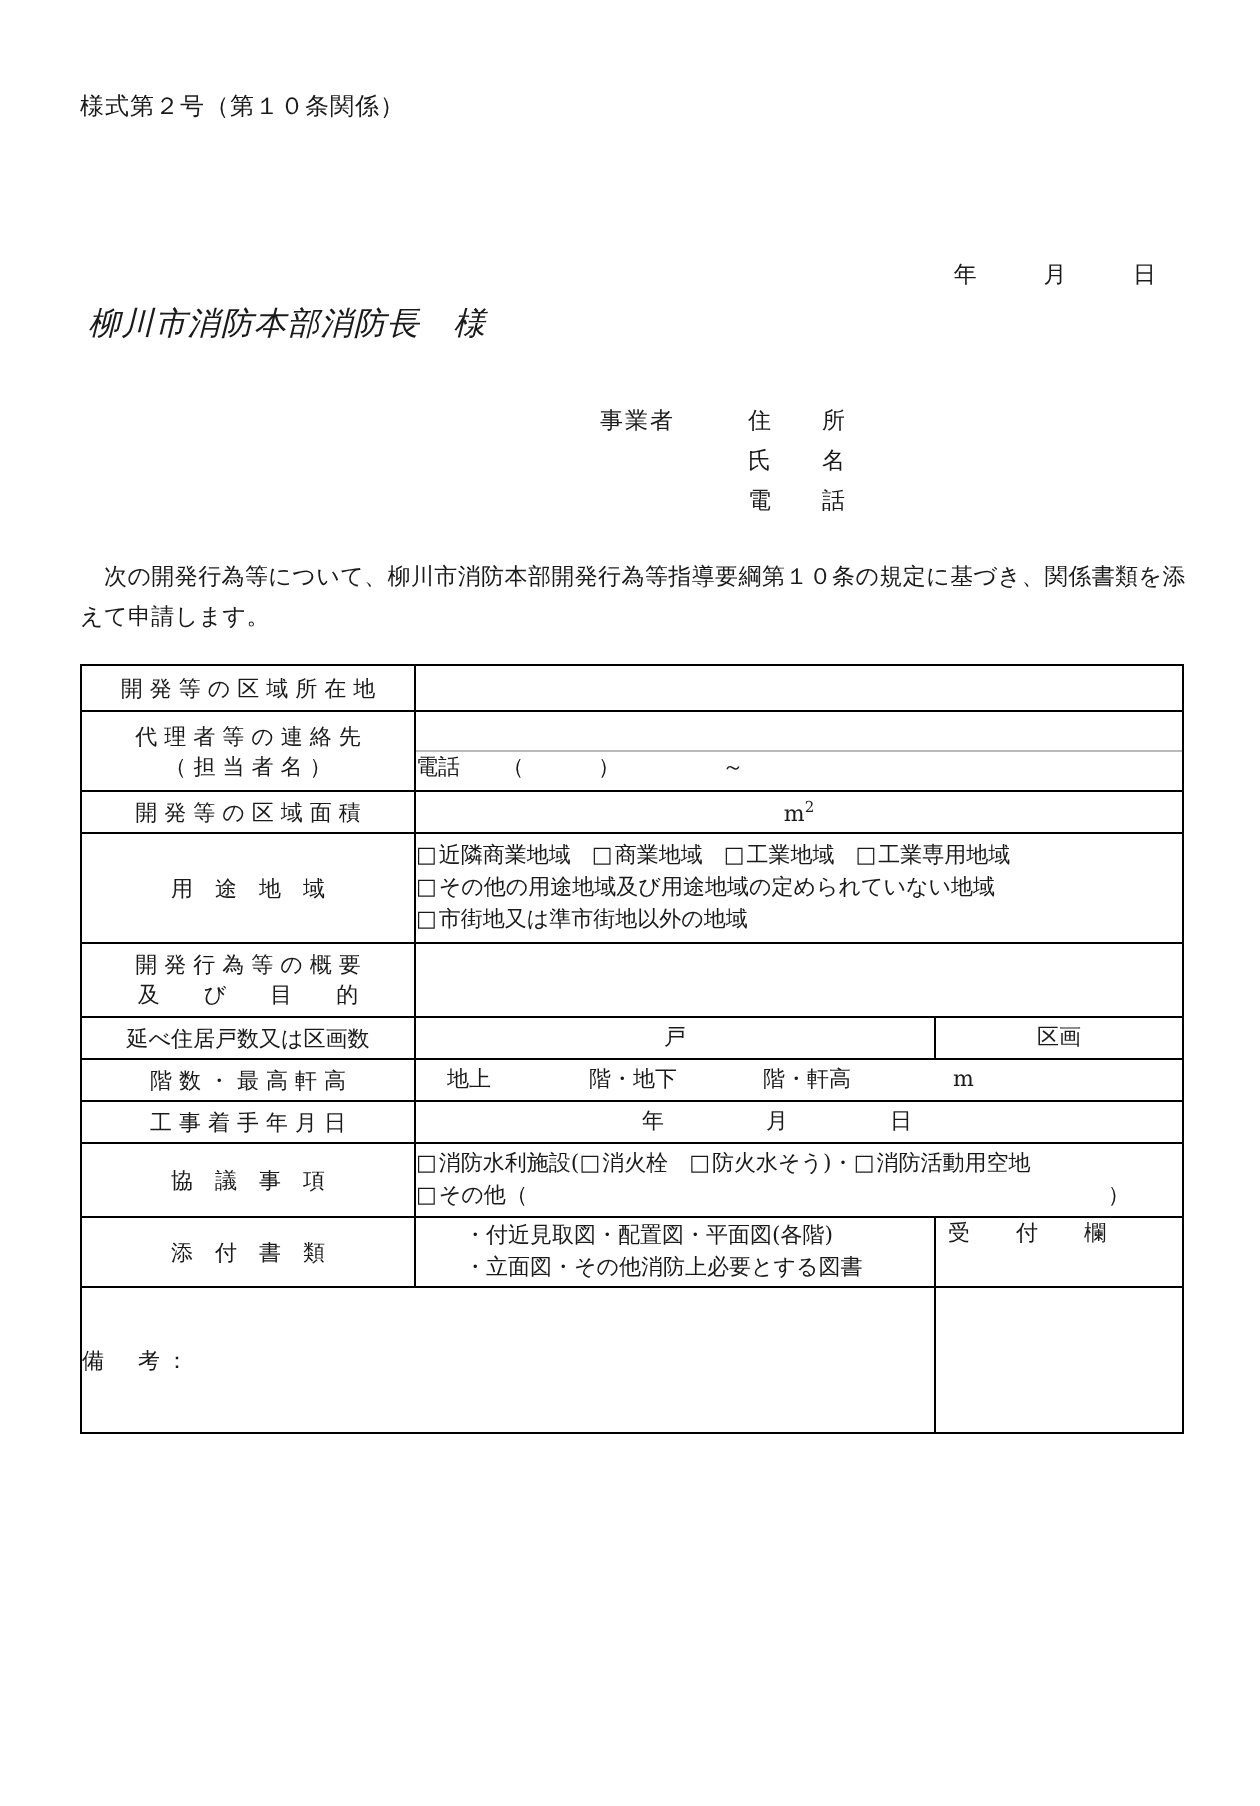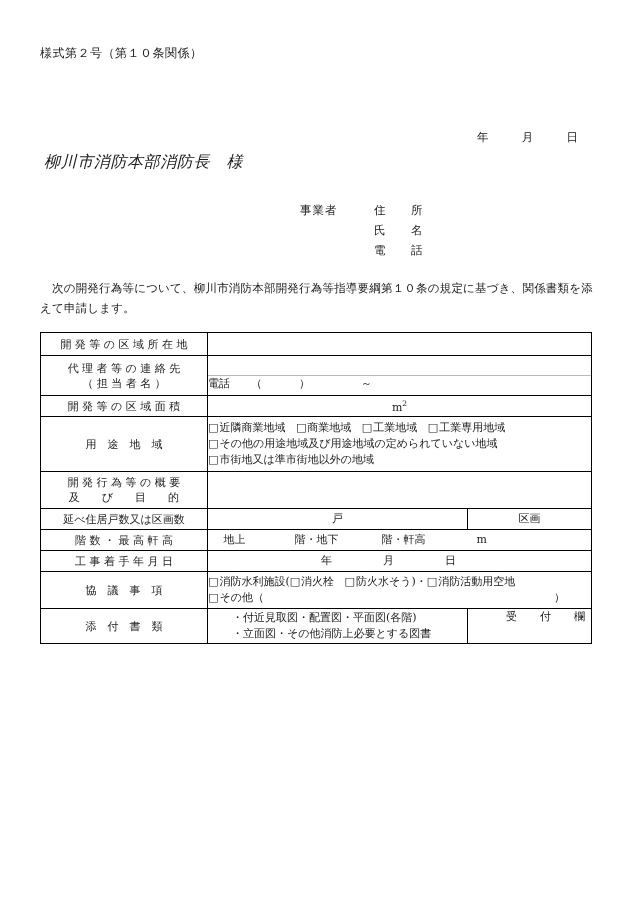--- a/index.html
+++ b/index.html
@@ -136,21 +136,21 @@
     margin-right: 1px;
   }
   .chk-line {
     line-height: 16px;
     white-space: nowrap;
   }
   .sup { font-size: 7.5px; vertical-align: super; }
 
   .attach-line { line-height: 16px; }
   .recv-head {
-    text-align: right;
+    text-align: left;
     letter-spacing: 6px;
     text-indent: 6px;
     padding: 4px 0;
   }
   .note-cell {
     height: 72px;
     vertical-align: top;
     padding: 5px 8px;
   }
   .note-cell .tag { letter-spacing: 3px; }
@@ -308,16 +308,22 @@
 
       <tr>
         <td class="lbl">添　付　書　類</td>
         <td class="val" style="height:34px;padding-left:24px">
           <div class="attach-line">・付近見取図・配置図・平面図(各階)</div>
           <div class="attach-line">・立面図・その他消防上必要とする図書</div>
         </td>
         <td class="recv-head" style="vertical-align:top">受　付　欄</td>
       </tr>
 
+      <tr>
+        <td class="note-cell" colspan="2">
+          <span class="tag">備　考：</span>
+        </td>
+        <td></td>
+      </tr>
     </tbody>
   </table>
 
 </div>
 
 </body></html>

